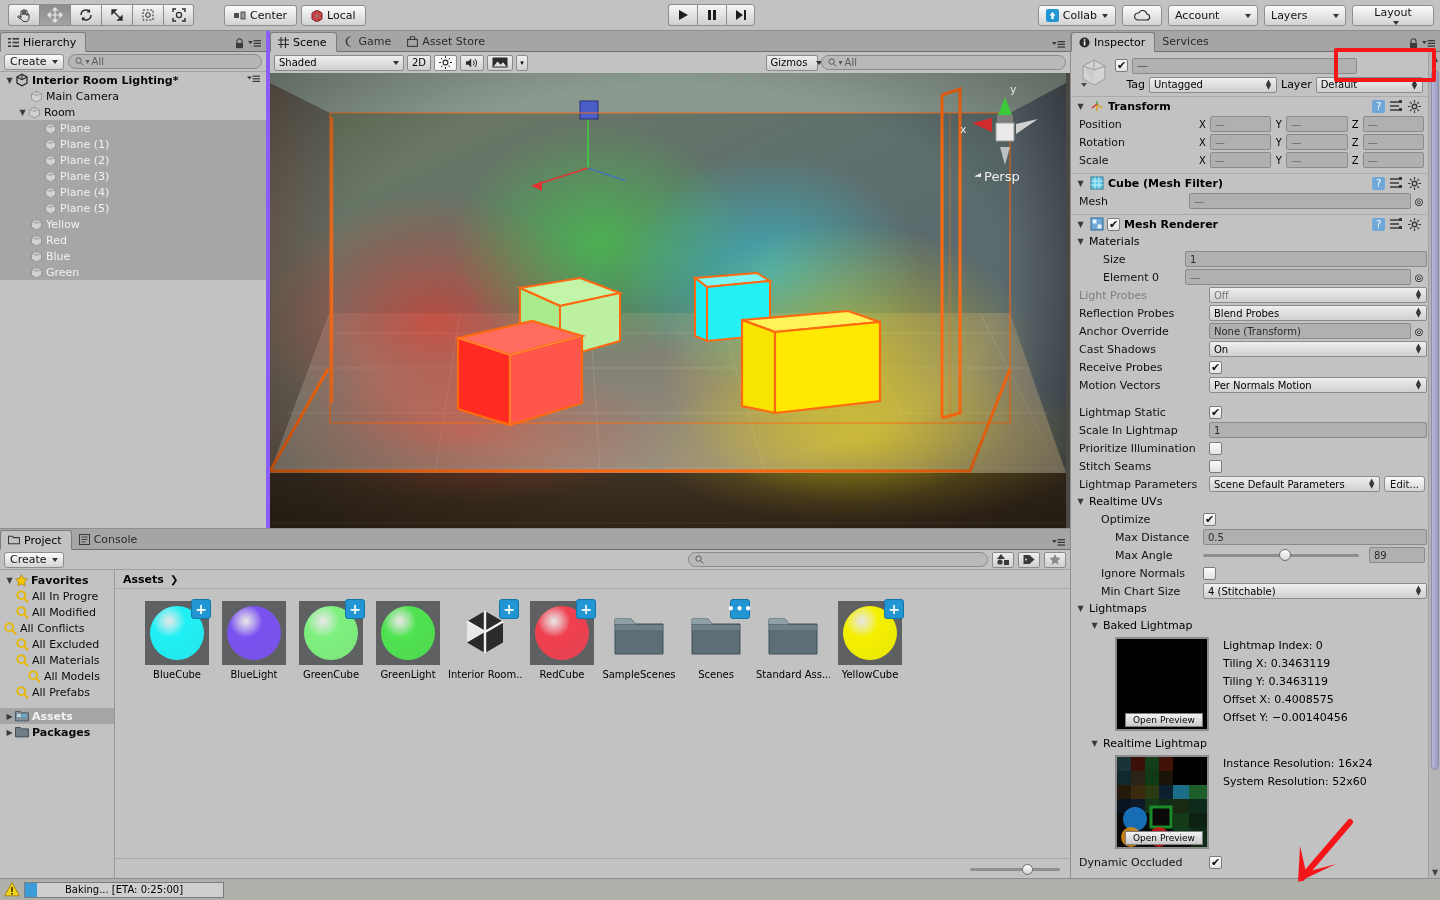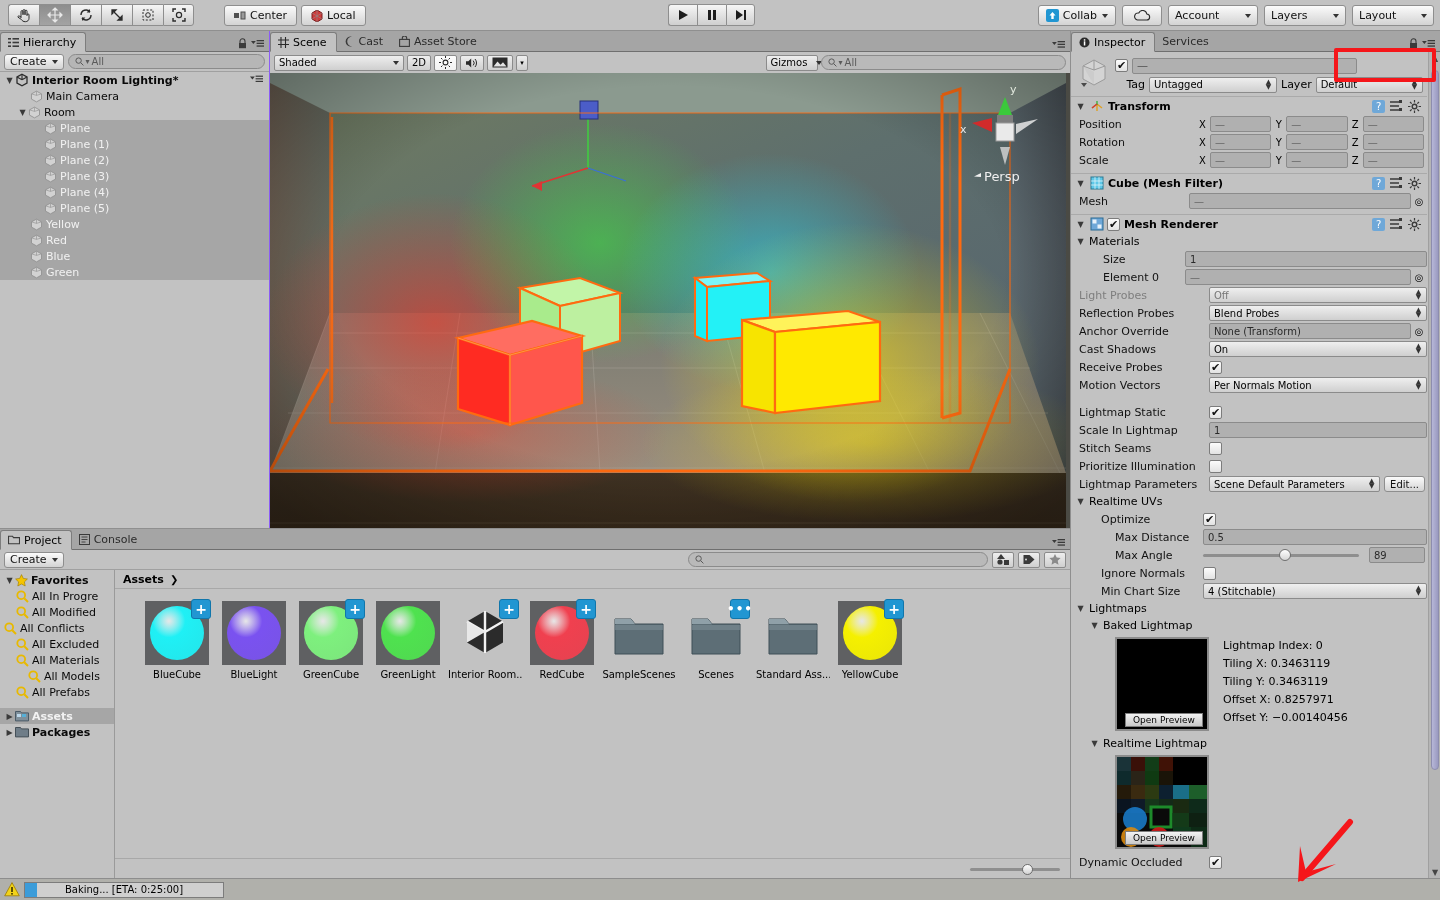--- a/index.html
+++ b/index.html
@@ -62,21 +62,21 @@
                 border-radius:3px 3px 0 0; margin-bottom:-1px; color:#000; }
   .tabstrip .tabicons { margin-left:auto; display:flex; gap:4px; align-items:center; padding:0 5px 2px 0;}
 
   .subbar{height:20px;background:#c2c2c2;display:flex;align-items:center;gap:4px;padding:0 4px;border-bottom:1px solid #a0a0a0;}
   .searchfield{
     flex:1; height:15px; border-radius:8px; background:#b6b6b6; border:1px solid #8b8b8b;
     display:flex;align-items:center; padding:0 6px; font-size:10px; color:#5a5a5a;
   }
 
   
-  #hierarchy { left:0; top:31px; width:270px; height:497px; border-right:1px solid #8b5cf6;}
+  #hierarchy { left:0; top:31px; width:270px; height:497px; border-right:4px solid #8b5cf6;}
   .h-body{position:relative;background:#c2c2c2;height:calc(100% - 41px);overflow:hidden;}
   .hrow{height:16px;display:flex;align-items:center;font-size:11px;color:#090909;padding-left:4px;}
   .hrow.scene{font-weight:bold;}
   .hrow.sel{background:#a6a6a6;color:#f1f1f1;}
   .tri{width:11px;display:inline-block;text-align:center;font-size:8px;color:#3a3a3a;}
   .cubeicon{width:13px;height:13px;margin-right:3px;flex:0 0 auto;}
   .hrow .menuicon{margin-left:auto;margin-right:6px;font-size:9px;color:#3a3a3a;}
 
   
   #sceneview{left:270px; top:31px; width:800px; height:497px;}
@@ -253,21 +253,21 @@
           </svg>
       </div>
       <div class="btn" style="width:90px;justify-content:space-between;">
         <span>Account</span>
         <span class="caret"></span>
       </div>
       <div class="btn" style="width:82px;justify-content:space-between;">
         <span>Layers</span>
         <span class="caret"></span>
       </div>
-      <div class="btn" style="width:82px;justify-content:space-between;">
+      <div class="btn" style="width:82px;justify-content:space-between;flex-direction:column;">
         <span>Layout</span>
         <span class="caret"></span>
       </div>
     </div>
   </div>
 
   <div class="panel" id="hierarchy">
     <div class="tabstrip">
       <div class="tab active">
         <svg width="11" height="11" viewBox="0 0 11 11">
@@ -455,21 +455,21 @@
       <div class="tab active">
         <svg width="11" height="11" viewBox="0 0 11 11">
             <path d="M3 0v11M7.5 0v11M0 3h11M0 7.5h11" stroke="#2b2b2b" stroke-width="1.1"></path>
           </svg>
         <span>Scene</span>
       </div>
       <div class="tab">
         <svg width="11" height="11" viewBox="0 0 11 11">
             <path d="M8 0.7A5 5 0 1 0 8 10.3 4.2 4.2 0 0 1 8 0.7z" fill="#3a3a3a"></path>
           </svg>
-        <span>Cast</span>
+        <span>Game</span>
       </div>
       <div class="tab">
         <svg width="11" height="11" viewBox="0 0 11 11">
             <rect x="0.6" y="3.4" width="9.8" height="7" fill="none" stroke="#3a3a3a" stroke-width="1.1"></rect>
             <path d="M3.3 3.4V2.2a2.2 2.2 0 0 1 4.4 0v1.2" fill="none" stroke="#3a3a3a" stroke-width="1.1"></path>
           </svg>
         <span>Asset Store</span>
       </div>
       <div class="tabicons">
         <svg width="13" height="9" viewBox="0 0 13 9">
@@ -1163,25 +1163,25 @@
         <div style="height:9px"></div>
         <div class="proprow">
           <span class="lbl" style="width:130px">Lightmap Static</span>
           <span class="chk on"></span>
         </div>
         <div class="proprow">
           <span class="lbl" style="width:130px">Scale In Lightmap</span>
           <span class="field" style="flex:1">1</span>
         </div>
         <div class="proprow">
+          <span class="lbl" style="width:130px">Prioritize Illumination</span>
+          <span class="chk"></span>
+        </div>
+        <div class="proprow">
           <span class="lbl" style="width:130px">Stitch Seams</span>
-          <span class="chk"></span>
-        </div>
-        <div class="proprow">
-          <span class="lbl" style="width:130px">Prioritize Illumination</span>
           <span class="chk"></span>
         </div>
         <div class="proprow">
           <span class="lbl" style="width:130px">Lightmap Parameters</span>
           <span class="dd" style="flex:1">
             <span>Scene Default Parameters</span>
             <span class="tinyupdown">▲<br>▼</span>
           </span>
           <span class="btn" style="height:16px;margin-left:4px;margin-right:2px;padding:0 5px;font-size:10px">Edit...</span>
         </div>
@@ -1227,21 +1227,21 @@
           <span>Baked Lightmap</span>
         </div>
         <div style="display:flex;gap:14px;padding:3px 0 4px 44px;">
           <div class="previewbox">
             <div class="openprev">Open Preview</div>
           </div>
           <div id="baked-info" class="lminfo">
               <div>Lightmap Index: 0</div>
               <div>Tiling X: 0.3463119</div>
               <div>Tiling Y: 0.3463119</div>
-              <div>Offset X: 0.8257971</div>
+              <div>Offset X: 0.4008575</div>
               <div>Offset Y: −0.00140456</div>
             </div>
         </div>
         <div class="foldout" style="padding-left:18px">
           <span class="tri">▼</span>
           <span>Realtime Lightmap</span>
         </div>
         <div style="display:flex;gap:14px;padding:3px 0 4px 44px;">
           <div class="previewbox">
             <svg width="90" height="90" viewBox="0 0 90 90" style="display:block">
@@ -1271,20 +1271,24 @@
               <rect x="34" y="50" width="20" height="20" fill="#0a0a0a" stroke="#1d8a2a" stroke-width="3"></rect>
               <rect x="56" y="56" width="16" height="14" fill="#143a18"></rect>
                 <rect x="72" y="56" width="18" height="14" fill="#0e2012"></rect>
               <circle cx="14" cy="80" r="10" fill="#d9890f" opacity="0.9"></circle>
               <circle cx="42" cy="80" r="10" fill="#d01a1a" opacity="0.9"></circle>
               <rect x="56" y="70" width="18" height="12" fill="#0f3a1c"></rect>
               <rect x="74" y="70" width="16" height="20" fill="#0d2a16"></rect>
             </svg>
             <div class="openprev">Open Preview</div>
           </div>
+          <div id="realtime-info" class="lminfo">
+              <div>Instance Resolution: 16x24</div>
+              <div>System Resolution: 52x60</div>
+            </div>
         </div>
         <div class="proprow">
           <span class="lbl" style="width:130px">Dynamic Occluded</span>
           <span class="chk on"></span>
         </div>
       </div>
 
       <div class="insp-scroll">
         <div class="arrow" style="top:0">▲</div>
         <div class="thumb"></div>

